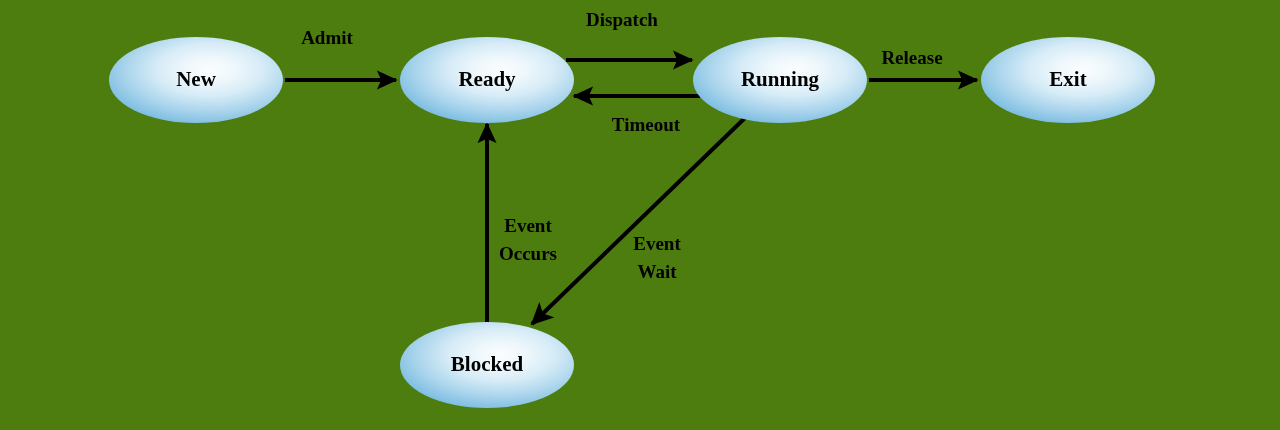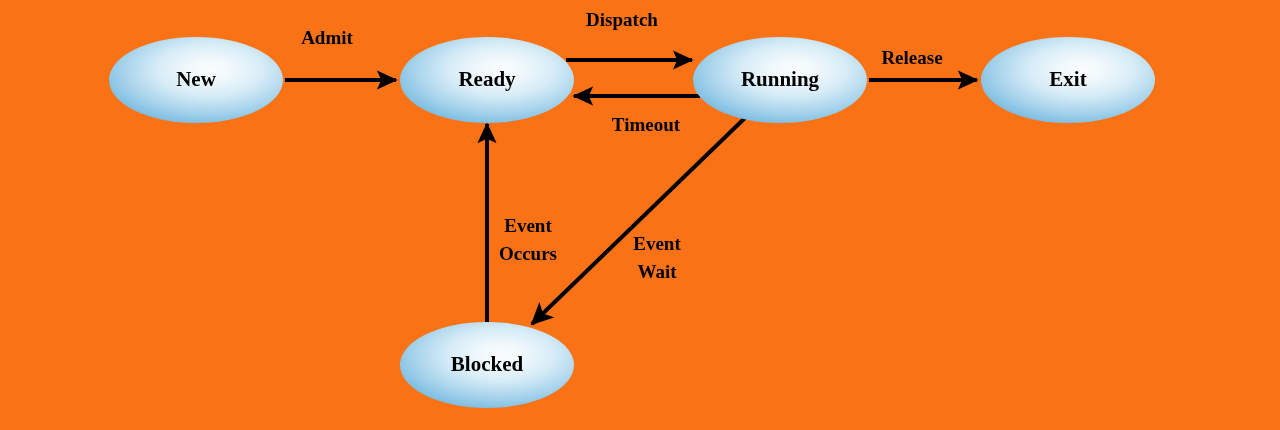--- a/index.html
+++ b/index.html
@@ -11,21 +11,21 @@
   body {
     width: 1280px;
     height: 430px;
     overflow: hidden;
     font-family: "Liberation Serif", "DejaVu Serif", serif;
   }
   #diagram-root {
     position: relative;
     width: 1280px;
     height: 430px;
-    background: #f97316;
+    background: #4d7c0f;
   }
   svg.canvas {
     position: absolute;
     top: 0;
     left: 0;
     width: 1280px;
     height: 430px;
     display: block;
   }
   .node-label {

